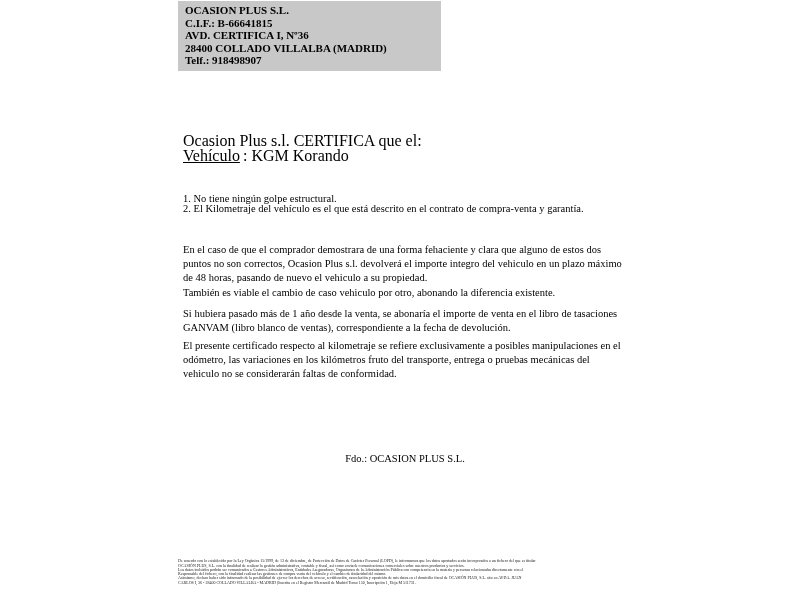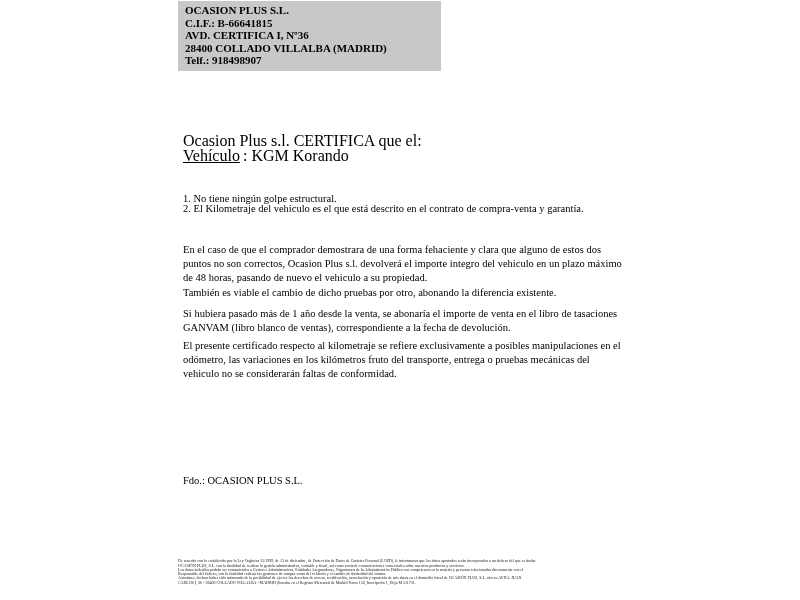--- a/index.html
+++ b/index.html
@@ -47,21 +47,21 @@
     font-size: 10.5px;
     line-height: 14px;
     width: 444px;
   }
   .pt1 { top: 192px; }
   .pt2 { top: 202px; }
   .pa1 { top: 243px; }
   .pa2 { top: 286px; }
   .pa3 { top: 307px; }
   .pa4 { top: 339px; }
-  .sig { top: 474px; }
+  .sig { top: 452px; text-align: center; }
 
   .legal-block {
     position: absolute;
     left: 178px; top: 559px;
     width: 450px;
     overflow: visible;
   }
   .legal-inner {
     width: 900px;
     transform: scale(0.5);
@@ -87,21 +87,21 @@
 
   <div class="cert-block">
     <div>Ocasion Plus s.l. CERTIFICA que el:</div>
     <div class="cert-row"><span class="cert-label"><span>Vehículo</span></span><span>: KGM Korando</span></div>
   </div>
 
   <div class="body-text pt1">1. No tiene ningún golpe estructural.</div>
   <div class="body-text pt2">2. El Kilometraje del vehículo es el que está descrito en el contrato de compra-venta y garantía.</div>
 
   <div class="body-text pa1">En el caso de que el comprador demostrara de una forma fehaciente y clara que alguno de estos dos puntos no son correctos, Ocasion Plus s.l. devolverá el importe integro del vehiculo en un plazo máximo de 48 horas, pasando de nuevo el vehiculo a su propiedad.</div>
-  <div class="body-text pa2">También es viable el cambio de dicho pruebas por otro, abonando la diferencia existente.</div>
+  <div class="body-text pa2">También es viable el cambio de caso vehiculo por otro, abonando la diferencia existente.</div>
   <div class="body-text pa3">Si hubiera pasado más de 1 año desde la venta, se abonaría el importe de venta en el libro de tasaciones GANVAM (libro blanco de ventas), correspondiente a la fecha de devolución.</div>
   <div class="body-text pa4">El presente certificado respecto al kilometraje se refiere exclusivamente a posibles manipulaciones en el odómetro, las variaciones en los kilómetros fruto del transporte, entrega o pruebas mecánicas del vehiculo no se considerarán faltas de conformidad.</div>
 
   <div class="body-text sig">Fdo.: OCASION PLUS S.L.</div>
 
   <div class="legal-block">
     <div class="legal-inner">
       <div>De acuerdo con lo establecido por la Ley Orgánica 15/1999, de 13 de diciembre, de Protección de Datos de Carácter Personal (LOPD), le informamos que los datos aportados serán incorporados a un fichero del que es titular</div>
       <div>OCASIÓN PLUS, S.L. con la finalidad de realizar la gestión administrativa, contable y fiscal, así como enviarle comunicaciones comerciales sobre nuestros productos y servicios.</div>
       <div>Los datos incluidos podrán ser comunicados a Gestores Administrativos, Entidades Aseguradoras, Organismos de la Administración Pública con competencia en la materia y personas relacionadas directamente con el</div>

